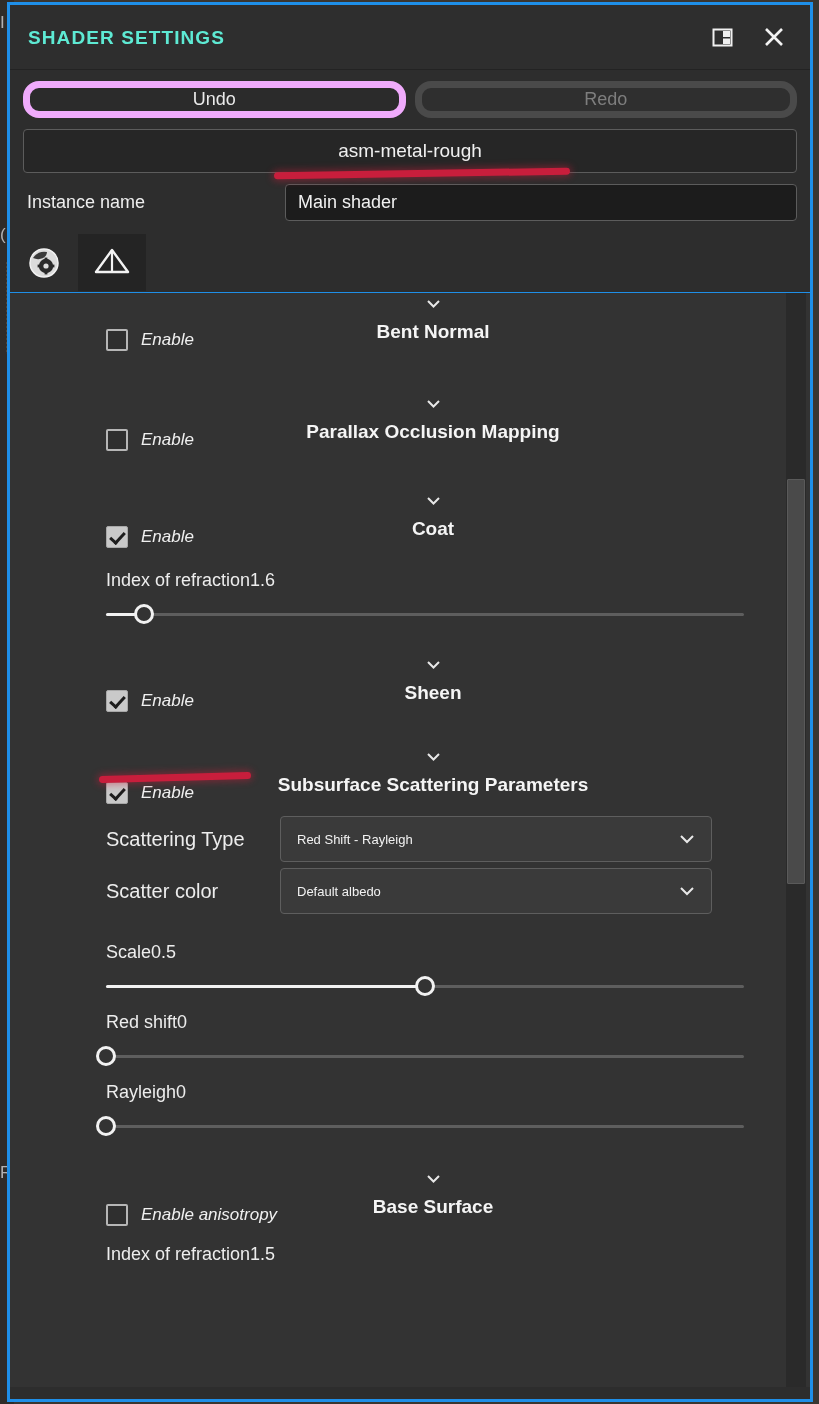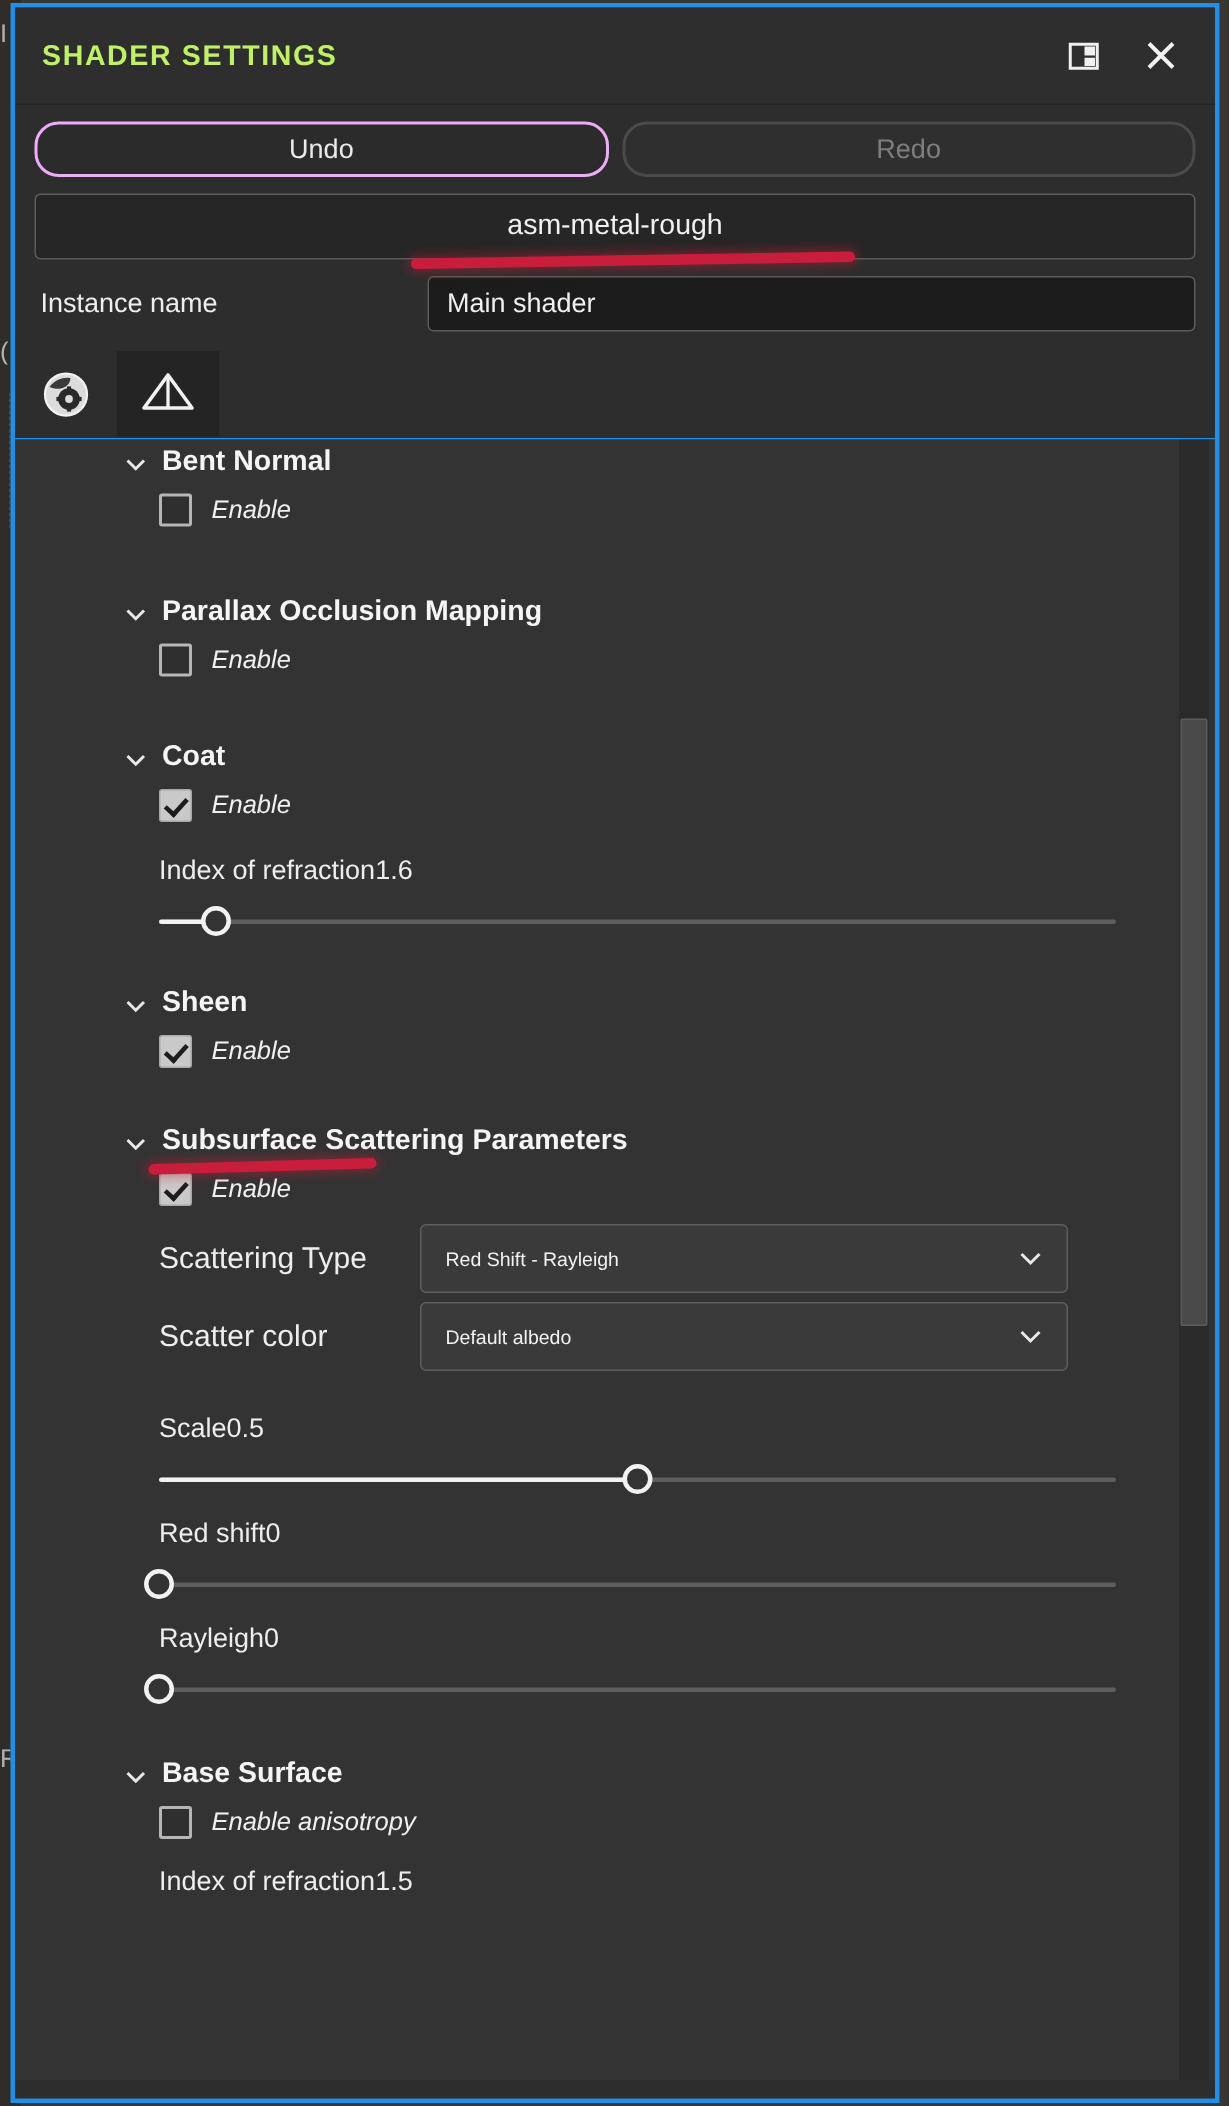--- a/index.html
+++ b/index.html
@@ -66,21 +66,21 @@
     background: #2e2e2e;
     border-bottom: 1px solid #232323;
   }
   #title-text {
     position: absolute;
     left: 18px;
     top: 22px;
     font-size: 19px;
     font-weight: bold;
     letter-spacing: 1.1px;
-    color: #bef264;
+    color: #5eead4;
   }
   .tb-btn {
     position: absolute;
     top: 12px;
     width: 40px;
     height: 40px;
     display: flex;
     align-items: center;
     justify-content: center;
     cursor: pointer;
@@ -94,21 +94,21 @@
   }
   #btn-row {
     display: flex;
     gap: 9px;
     margin-top: 11px;
   }
   .flatbtn {
     flex: 1;
     height: 37px;
     box-sizing: border-box;
-    border: 2px solid #f0abfc;
+    border: 7px solid #f0abfc;
     border-radius: 16px;
     background: #2b2b2b;
     color: #eaeaea;
     font-size: 18px;
     display: flex;
     align-items: center;
     justify-content: center;
     cursor: pointer;
   }
   .flatbtn.disabled {
@@ -199,20 +199,21 @@
 
   .section { position: relative; }
 
   .sec-head {
     display: flex;
     align-items: center;
     gap: 9px;
     padding-left: 72px;
     height: 30px;
     cursor: pointer;
+    flex-direction: column;
   }
   .caret {
     width: 17px; height: 17px;
     flex: none;
     margin-top: 2px;
   }
   .sec-title {
     font-size: 19px;
     font-weight: bold;
     color: #f5f5f5;

